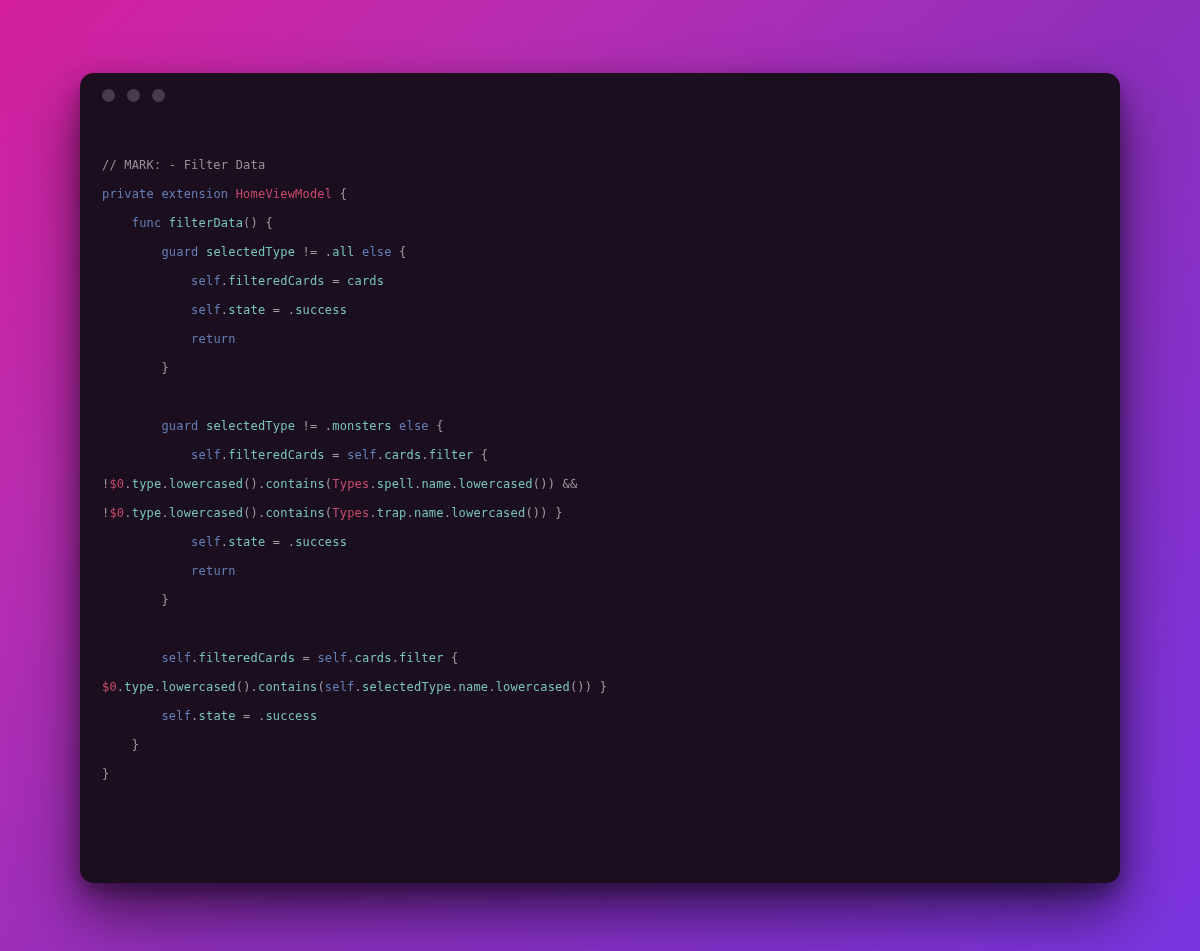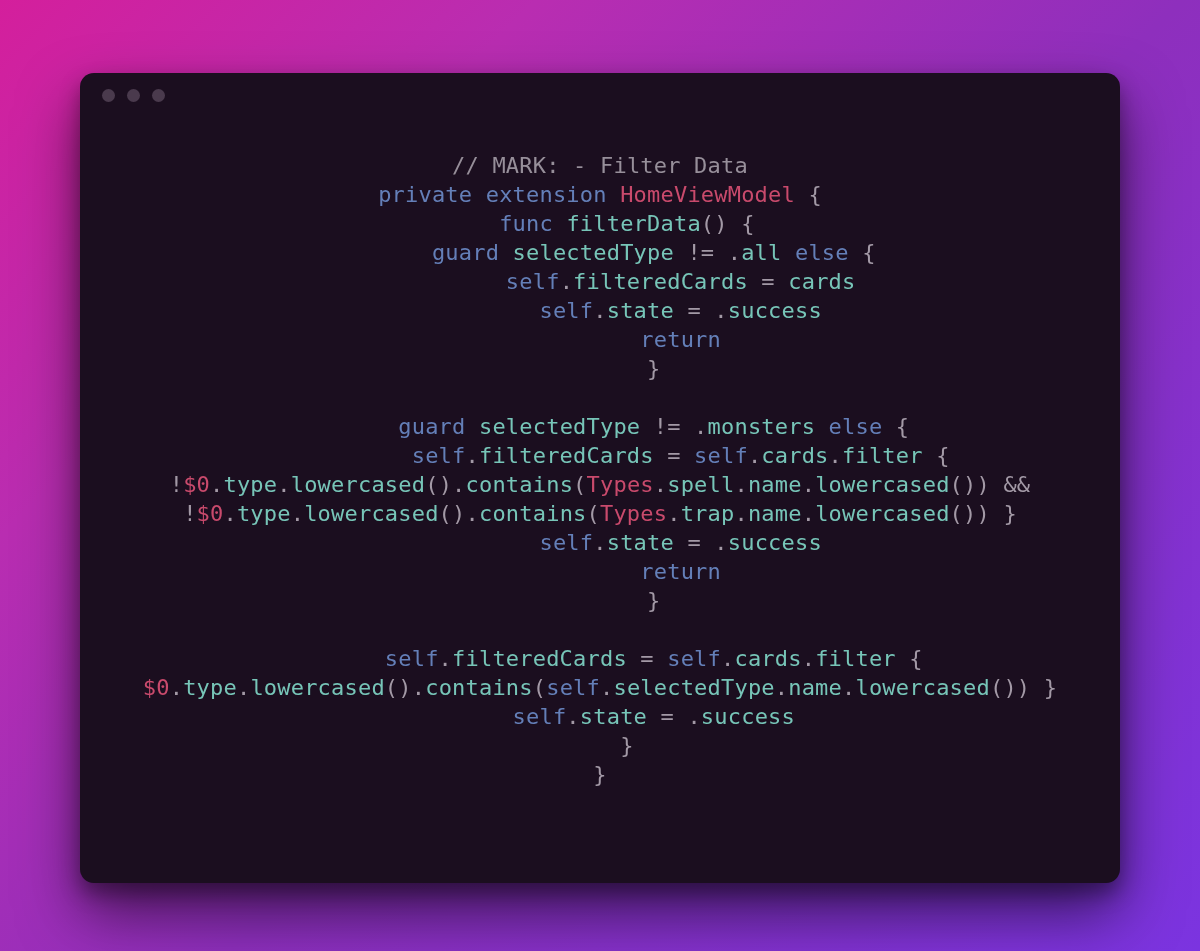--- a/index.html
+++ b/index.html
@@ -41,26 +41,25 @@
     height: 13px;
     border-radius: 50%;
     background: #4a3a4d;
   }
   .code-wrap {
     padding: 34px 22px 0 22px;
   }
   pre.code {
     margin: 0;
     font-family: ui-monospace, "SF Mono", Menlo, Consolas, monospace;
-    font-size: 22px;
+    font-size: 12px;
     line-height: 29px;
     letter-spacing: 0.2px;
     color: #9ed9d0;
     white-space: pre;
-    text-align: center;
   }
   .c-comment { color: #978f9a; }
   .c-kw      { color: #647fb8; }
   .c-type    { color: #c94a6c; }
   .c-fn      { color: #77c5b8; }
   .c-id      { color: #77c5b8; }
   .c-punc    { color: #a399a6; }
   .c-op      { color: #a399a6; }
   .c-bool    { color: #c94a6c; }
 </style>

